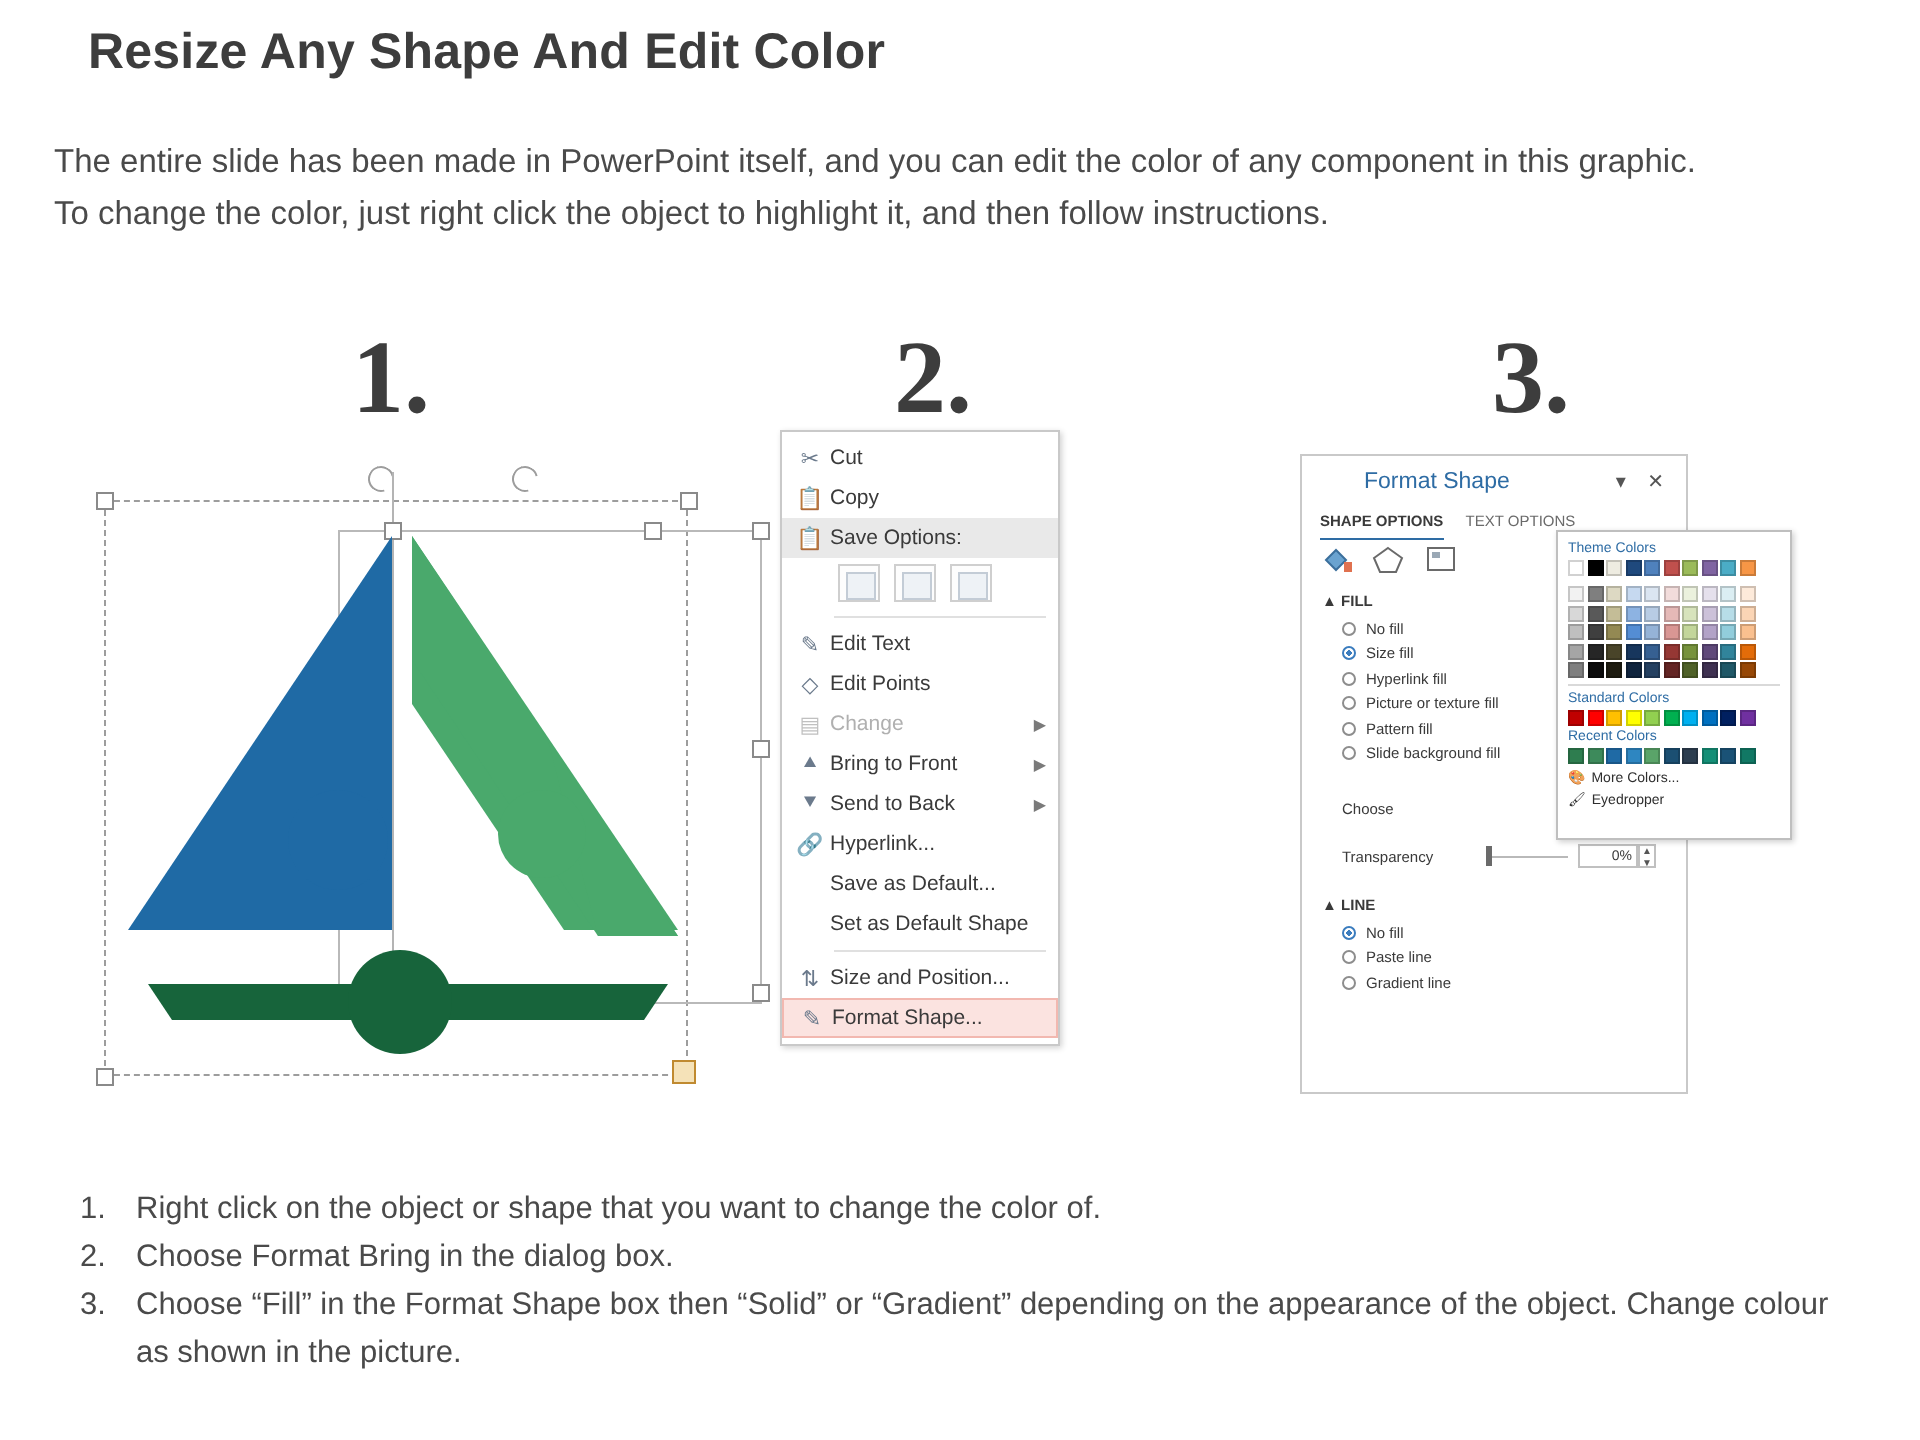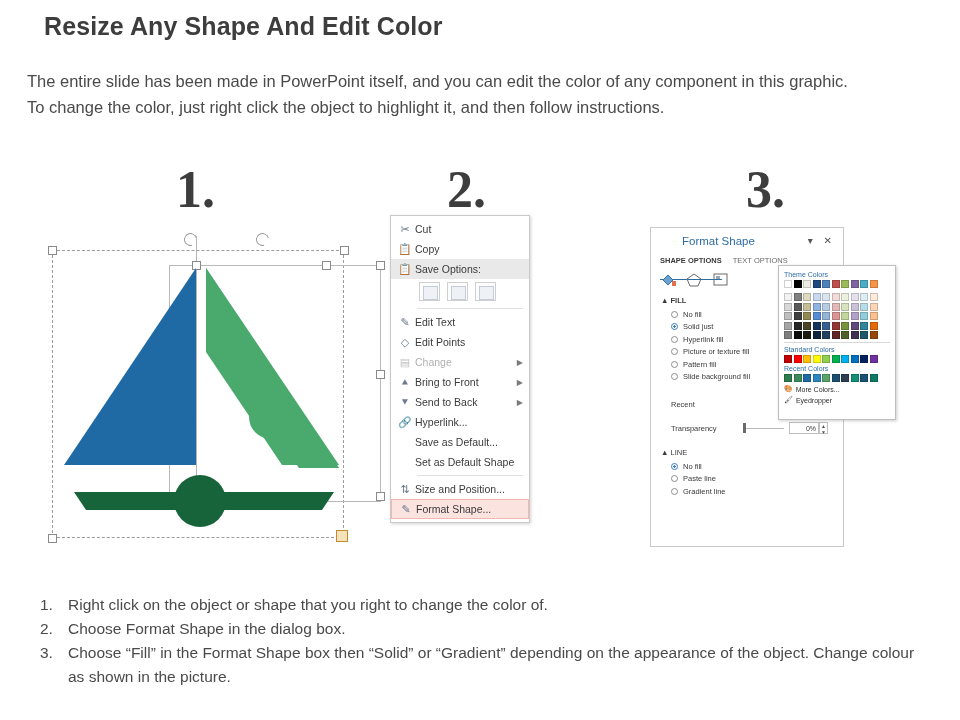--- a/index.html
+++ b/index.html
@@ -96,21 +96,21 @@
     position:absolute; left:650px; top:227px; width:194px; height:320px;
     background:#ffffff; border:1px solid #c9c9c9;
   }
   .fs-title {
     position:absolute; left:5px; top:7px; font-size:11.5px; color:#2e6ca4;
     font-weight:normal;
     margin-left:26px;
   }
   .fs-ctrls { position:absolute; right:7px; top:7px; font-size:10px; color:#555; letter-spacing:4px;}
   .fs-tabs { position:absolute; left:9px; top:28px; font-size:7.5px; color:#3a3a3a; }
-  .fs-tabs .t1 { font-weight:bold; border-bottom:1.5px solid #2e6ca4; padding-bottom:14px; }
+  .fs-tabs .t1 { font-weight:bold; border-bottom:1.5px solid #2e6ca4; padding-bottom:4px; }
   .fs-tabs .t2 { margin-left:9px; color:#6a6a6a; }
   .fs-icons { position:absolute; left:9px; top:44px; display:flex; gap:9px; align-items:center; }
   .fs-ic { width:17px; height:15px; position:relative; }
   .fill-label {
     position:absolute; left:10px; top:68px; font-size:7.5px; font-weight:bold; color:#3a3a3a;
   }
   .radio-list { position:absolute; left:20px; top:80px; font-size:7.5px; color:#3a3a3a; }
   .radio-row { display:flex; align-items:center; height:12.5px; }
   .radio {
     width:7px; height:7px; border:1px solid #8d8d8d; border-radius:50%;
@@ -122,21 +122,21 @@
     position:absolute; width:24px; height:13px; border:1px solid #d69b5f;
     background:#fbe6d4; display:flex; align-items:center;
   }
   .swatch-btn .sw { width:13px; height:11px; margin-left:1px; background:#e0714f; }
   .swatch-btn .cr { margin-left:1px; font-size:6px; color:#3a3a3a; }
   .spin {
     position:absolute; width:30px; height:12px; border:1px solid #c0c0c0;
     background:#fff; font-size:7px; color:#3a3a3a; display:flex; align-items:center;
     justify-content:flex-end; padding-right:2px;
   }
-  .line-label { position:absolute; left:10px; top:220px; font-size:7.5px; font-weight:normal; color:#3a3a3a; }
+  .line-label { position:absolute; left:10px; top:220px; font-size:7.5px; font-weight:bold; color:#3a3a3a; }
 
   
   .flyout {
     position:absolute; left:778px; top:265px; width:118px; height:155px;
     background:#ffffff; border:1px solid #bfbfbf; box-shadow:1px 1px 3px rgba(0,0,0,0.2);
     padding:4px 5px;
   }
   .fl-head { font-size:7px; color:#2e6ca4; margin:1px 0 2px; }
   .grid { display:flex; gap:1.5px; }
   .grid .col { display:flex; flex-direction:column; gap:1.5px; }
@@ -304,41 +304,41 @@
       <span>FILL</span>
     </div>
 
     <div class="radio-list">
       <div class="radio-row">
         <span class="radio"></span>
         <span>No fill</span>
       </div>
       <div class="radio-row">
         <span class="radio on"></span>
-        <span>Solid just</span>
+        <span>Size fill</span>
       </div>
       <div class="radio-row">
         <span class="radio"></span>
         <span>Hyperlink fill</span>
       </div>
       <div class="radio-row">
         <span class="radio"></span>
         <span>Picture or texture fill</span>
       </div>
       <div class="radio-row">
         <span class="radio"></span>
         <span>Pattern fill</span>
       </div>
       <div class="radio-row">
         <span class="radio"></span>
         <span>Slide background fill</span>
       </div>
     </div>
 
-    <div class="kv" style="left:20px; top:172px;">Recent</div>
+    <div class="kv" style="left:20px; top:172px;">Choose</div>
     <div class="swatch-btn" style="left:138px; top:170px;">
       <span class="sw" style="background: rgb(224, 113, 79);"></span>
       <span class="cr">▼</span>
     </div>
 
     <div class="kv" style="left:20px; top:196px;">Transparency</div>
     <div style="position:absolute;left:93px;top:200px;width:40px;height:1px;background:#b9b9b9;"></div>
     <div style="position:absolute;left:92px;top:195px;width:3px;height:10px;background:#6a6a6a;"></div>
     <div class="spin" style="left:138px; top:194px;">0%</div>
     <div style="position:absolute;left:168px;top:194px;width:9px;height:12px;border:1px solid #c0c0c0;font-size:5px;text-align:center;color:#555;">▲<br>▼</div>
@@ -490,25 +490,25 @@
     </div>
     <div class="fl-item">
       <span>🖌</span>
       <span>Eyedropper</span>
     </div>
   </div>
 
   <div class="steps">
     <div class="step-row">
       <div class="n">1.</div>
-      <div class="tx">Right click on the object or shape that you right to change the color of.</div>
+      <div class="tx">Right click on the object or shape that you want to change the color of.</div>
     </div>
     <div class="step-row">
       <div class="n">2.</div>
-      <div class="tx">Choose Format Shape in the dialog box.</div>
+      <div class="tx">Choose Format Bring in the dialog box.</div>
     </div>
     <div class="step-row">
       <div class="n">3.</div>
       <div class="tx">Choose “Fill” in the Format Shape box then “Solid” or “Gradient” depending on the appearance of the object. Change colour as shown in the picture.</div>
     </div>
   </div>
 
 </div>
 
 </body></html>

